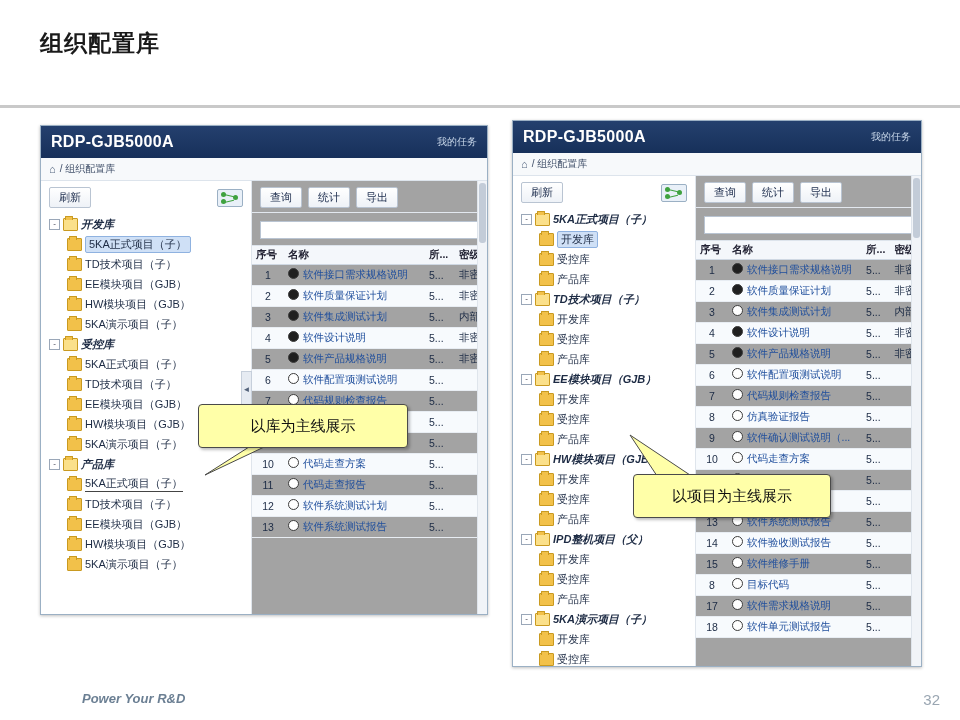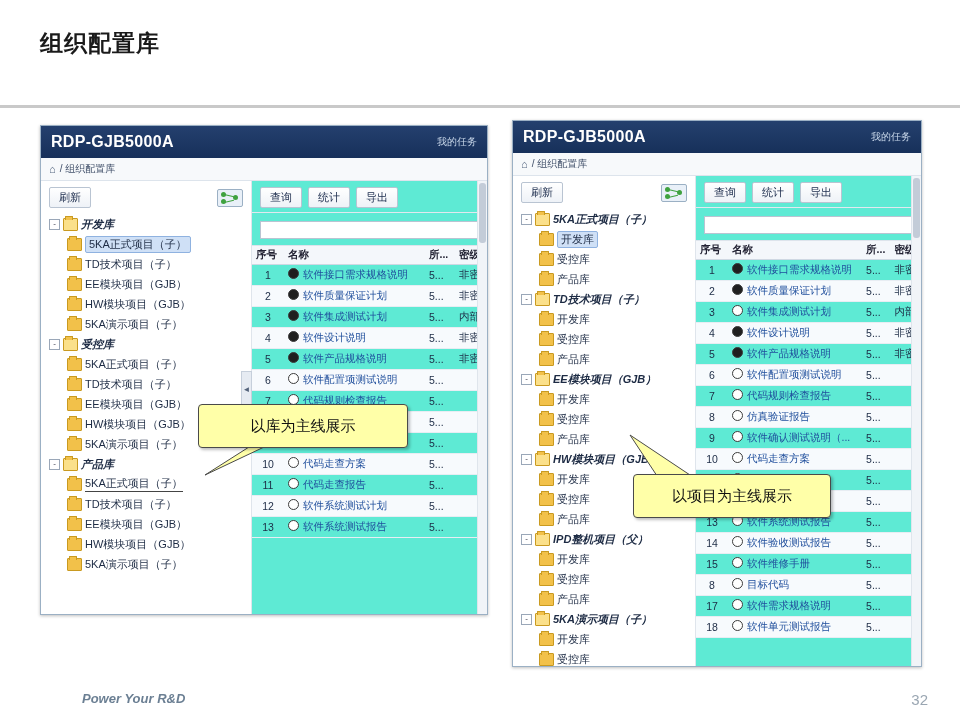--- a/index.html
+++ b/index.html
@@ -1,21 +1,21 @@
 <!DOCTYPE html>
 <html><head>
 <meta charset="utf-8">
 <style>
   html,body{margin:0;padding:0;}
   body{width:960px;height:720px;background:#ffffff;font-family:"Liberation Sans","DejaVu Sans",sans-serif;position:relative;overflow:hidden;}
 
   .slide-title{position:absolute;left:40px;top:28px;font-size:23px;font-weight:bold;color:#1a1a1a;letter-spacing:1px;}
   .title-rule{position:absolute;left:0;top:105px;width:960px;height:3px;background:#c9c9c9;}
   .footer-brand{position:absolute;left:38px;bottom:14px;font-size:13px;font-style:italic;font-weight:bold;color:#6b7f93;margin-left:44px;}
-  .footer-num{position:absolute;right:32px;bottom:12px;font-size:15px;color:#9aa6b2;}
+  .footer-num{position:absolute;right:20px;bottom:12px;font-size:15px;color:#9aa6b2;}
 
   
   .window{position:absolute;background:#ffffff;border:1px solid #9bb0c4;box-shadow:0 1px 3px rgba(0,0,0,.25);overflow:hidden;}
   .win-header{background:#1f3a66;background:linear-gradient(180deg,#24406e 0%,#17305a 100%);height:32px;display:flex;align-items:center;justify-content:space-between;padding:0 10px;}
   .win-logo{color:#ffffff;font-weight:bold;font-size:16px;letter-spacing:.3px;}
   .win-task{color:#c9d8ea;font-size:10px;}
   .crumb{height:22px;background:#f7f9fb;border-bottom:1px solid #dde4ec;display:flex;align-items:center;padding:0 8px;font-size:10px;color:#41506a;gap:4px;}
   .home-ic{font-size:11px;color:#5a6b85;}
 
   .body-row{display:flex;}
@@ -37,21 +37,21 @@
   .exp{width:9px;height:9px;border:1px solid #9aa7b8;background:#fff;font-size:8px;line-height:7px;text-align:center;color:#334;display:inline-block;}
   .fold{width:13px;height:11px;background:#f2c14a;border:1px solid #c99a20;border-radius:1px;position:relative;display:inline-block;}
   .fold:before{content:"";position:absolute;left:1px;top:-3px;width:6px;height:3px;background:#f2c14a;border:1px solid #c99a20;border-bottom:none;border-radius:1px 1px 0 0;}
   .fold.open{background:#fbe08a;}
   .t-label{font-size:11px;}
   .t-label.bold{font-weight:bold;font-style:italic;}
   .sel{background:#cfe0f6;border:1px solid #8fb2e0;border-radius:2px;padding:0 3px;}
   .underline{border-bottom:1px solid #444;}
 
   
-  .right-pane{background:#5eead4;flex:1;}
+  .right-pane{background:#a3a3a3;flex:1;}
   .rp-toolbar{display:flex;gap:6px;padding:6px 8px 4px 8px;border-bottom:1px solid #e3e8ef;}
   .rp-search{padding:6px 8px;}
   .rp-search input{width:100%;box-sizing:border-box;height:18px;border:1px solid #b9c4d2;font-size:10px;padding:0 4px;background:#fff;}
   table.grid{width:100%;border-collapse:collapse;font-size:10.5px;color:#1b2a44;}
   table.grid th{background:#f4f7fb;border-top:1px solid #dde4ec;border-bottom:1px solid #cfd8e3;font-weight:bold;text-align:left;padding:2px 4px;font-size:10.5px;color:#223css;color:#223;}
   table.grid td{border-bottom:1px solid #e8edf3;padding:3px 4px;white-space:nowrap;}
   table.grid tr.alt td{background:#f7fafd;}
   .c-no{width:24px;text-align:center;}
   .dotmark{display:inline-block;width:9px;height:9px;border-radius:50%;border:1px solid #3c3c3c;margin-right:4px;vertical-align:-1px;}
   .dotmark.filled{background:#1f1f1f;}

